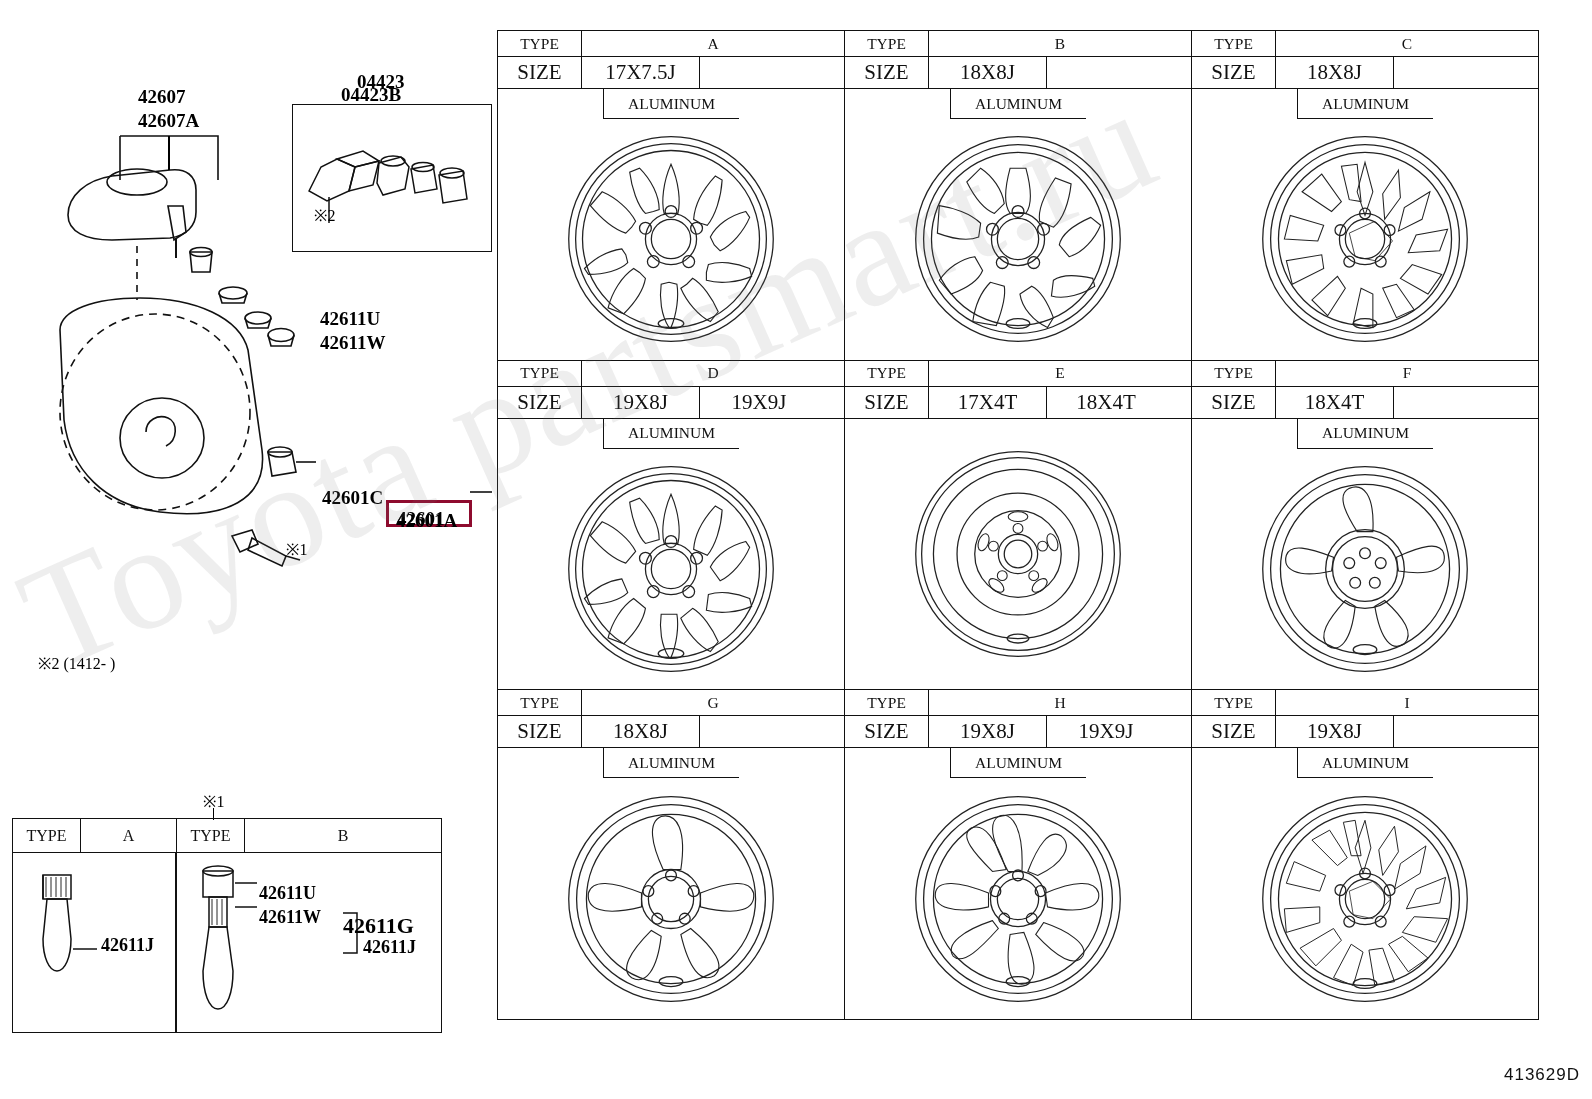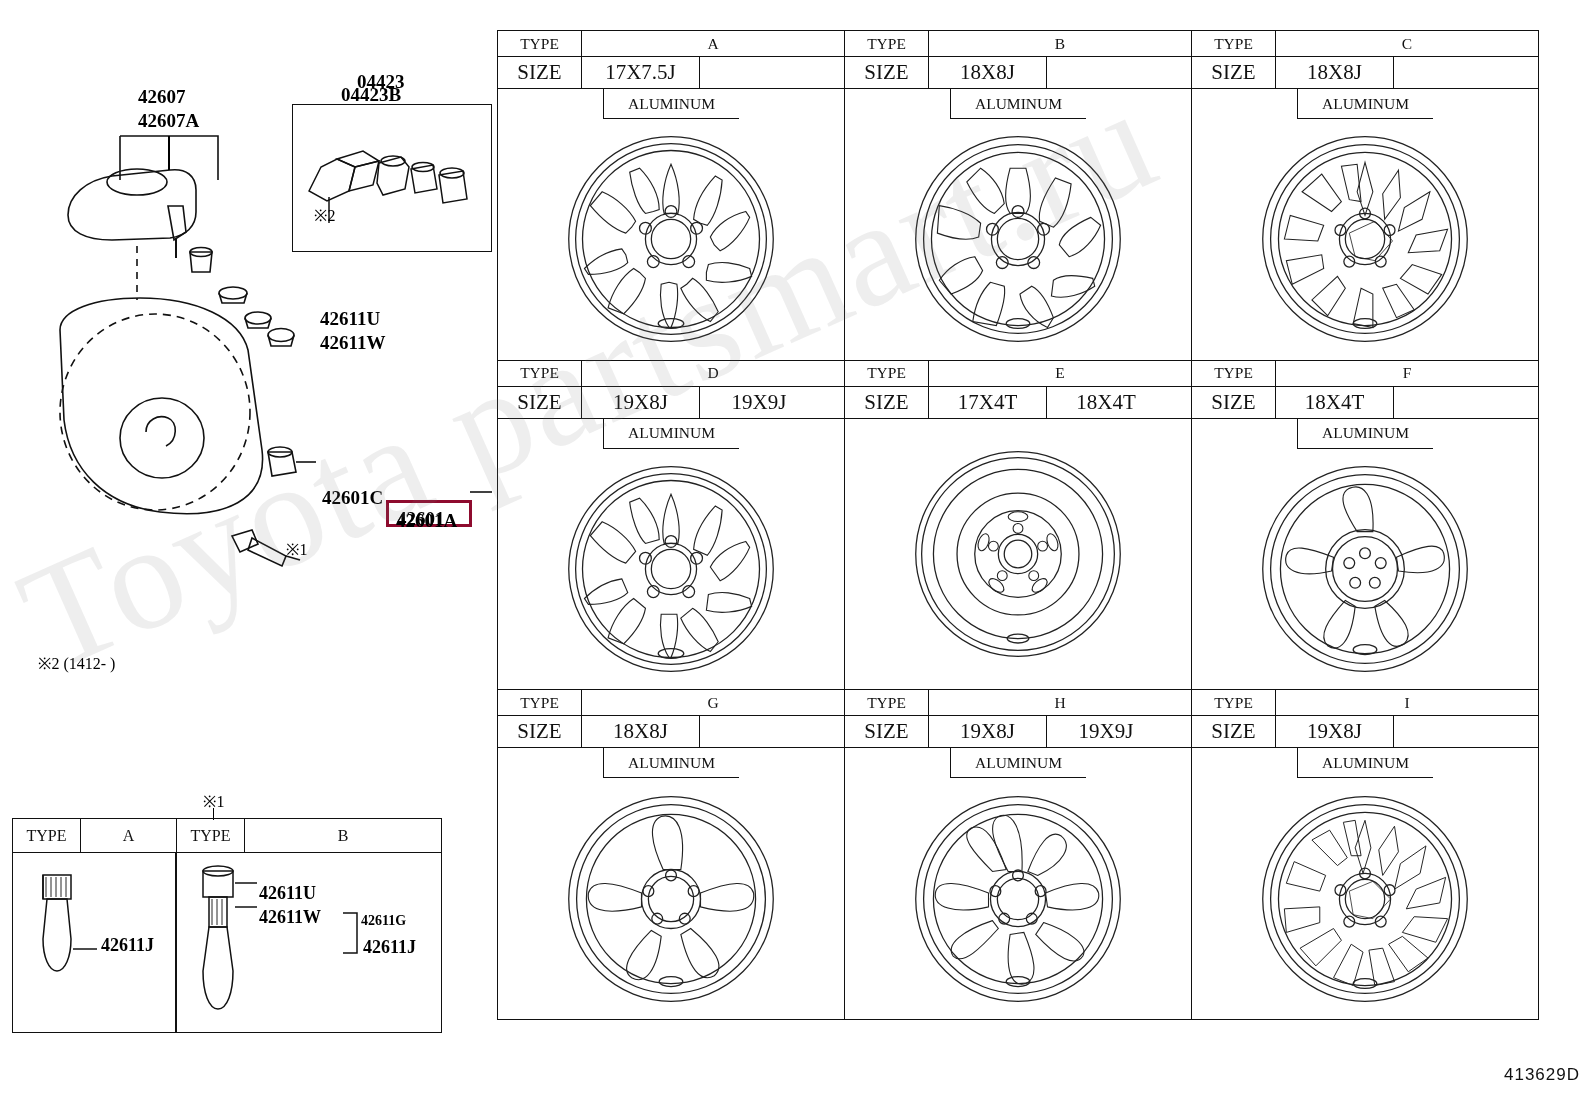--- a/index.html
+++ b/index.html
@@ -322,21 +322,21 @@
           <path d="M196 74 L214 74 L220 118 C220 140 214 156 205 156 C196 156 190 140 190 118 Z"></path>
           <path d="M222 30 L244 30"></path>
           <path d="M222 54 L244 54"></path>
           <path d="M330 60 L344 60 L344 100 L330 100"></path>
         </g>
       </svg>
 
       <div class="lbl" style="left:88px; top:82px; font-size:18px;">42611J</div>
       <div class="lbl" style="left:246px; top:30px; font-size:18px;">42611U</div>
       <div class="lbl" style="left:246px; top:54px; font-size:18px;">42611W</div>
-      <div class="lbl" style="left:348px; top:60px; font-size:14px;">42611G</div>
+      <div class="lbl" style="left:330px; top:60px; font-size:22px;">42611G</div>
       <div class="lbl" style="left:350px; top:84px; font-size:18px;">42611J</div>
     </div>
   </div>
 
   <div class="grid">
 
     <div class="grid-row">
 
       <div class="cell">
         <div class="hdr">

